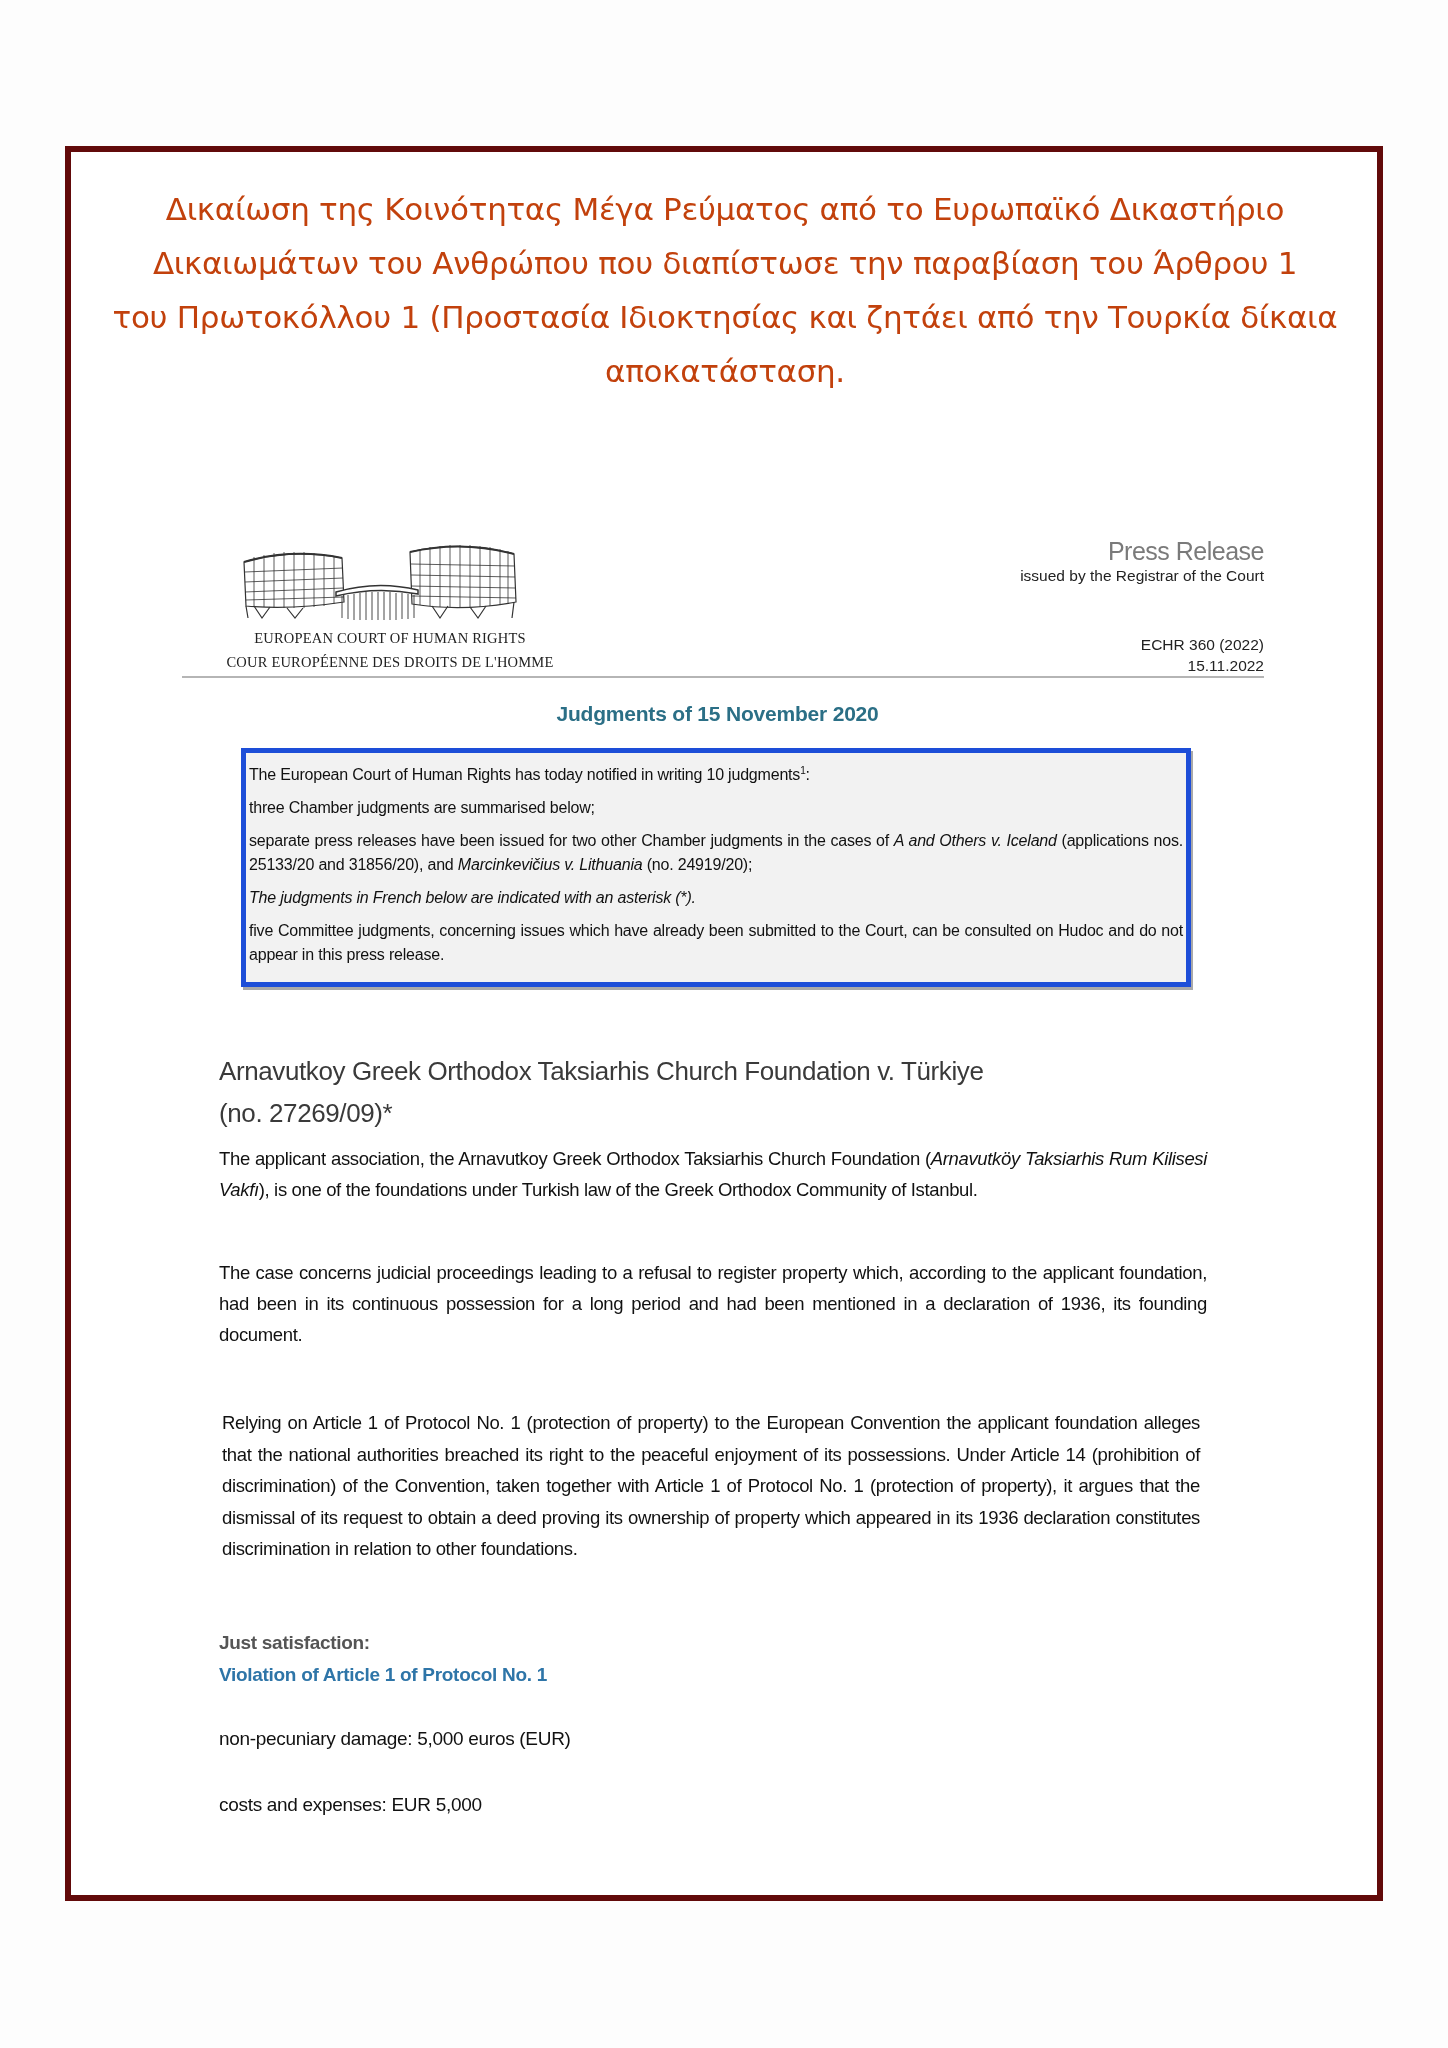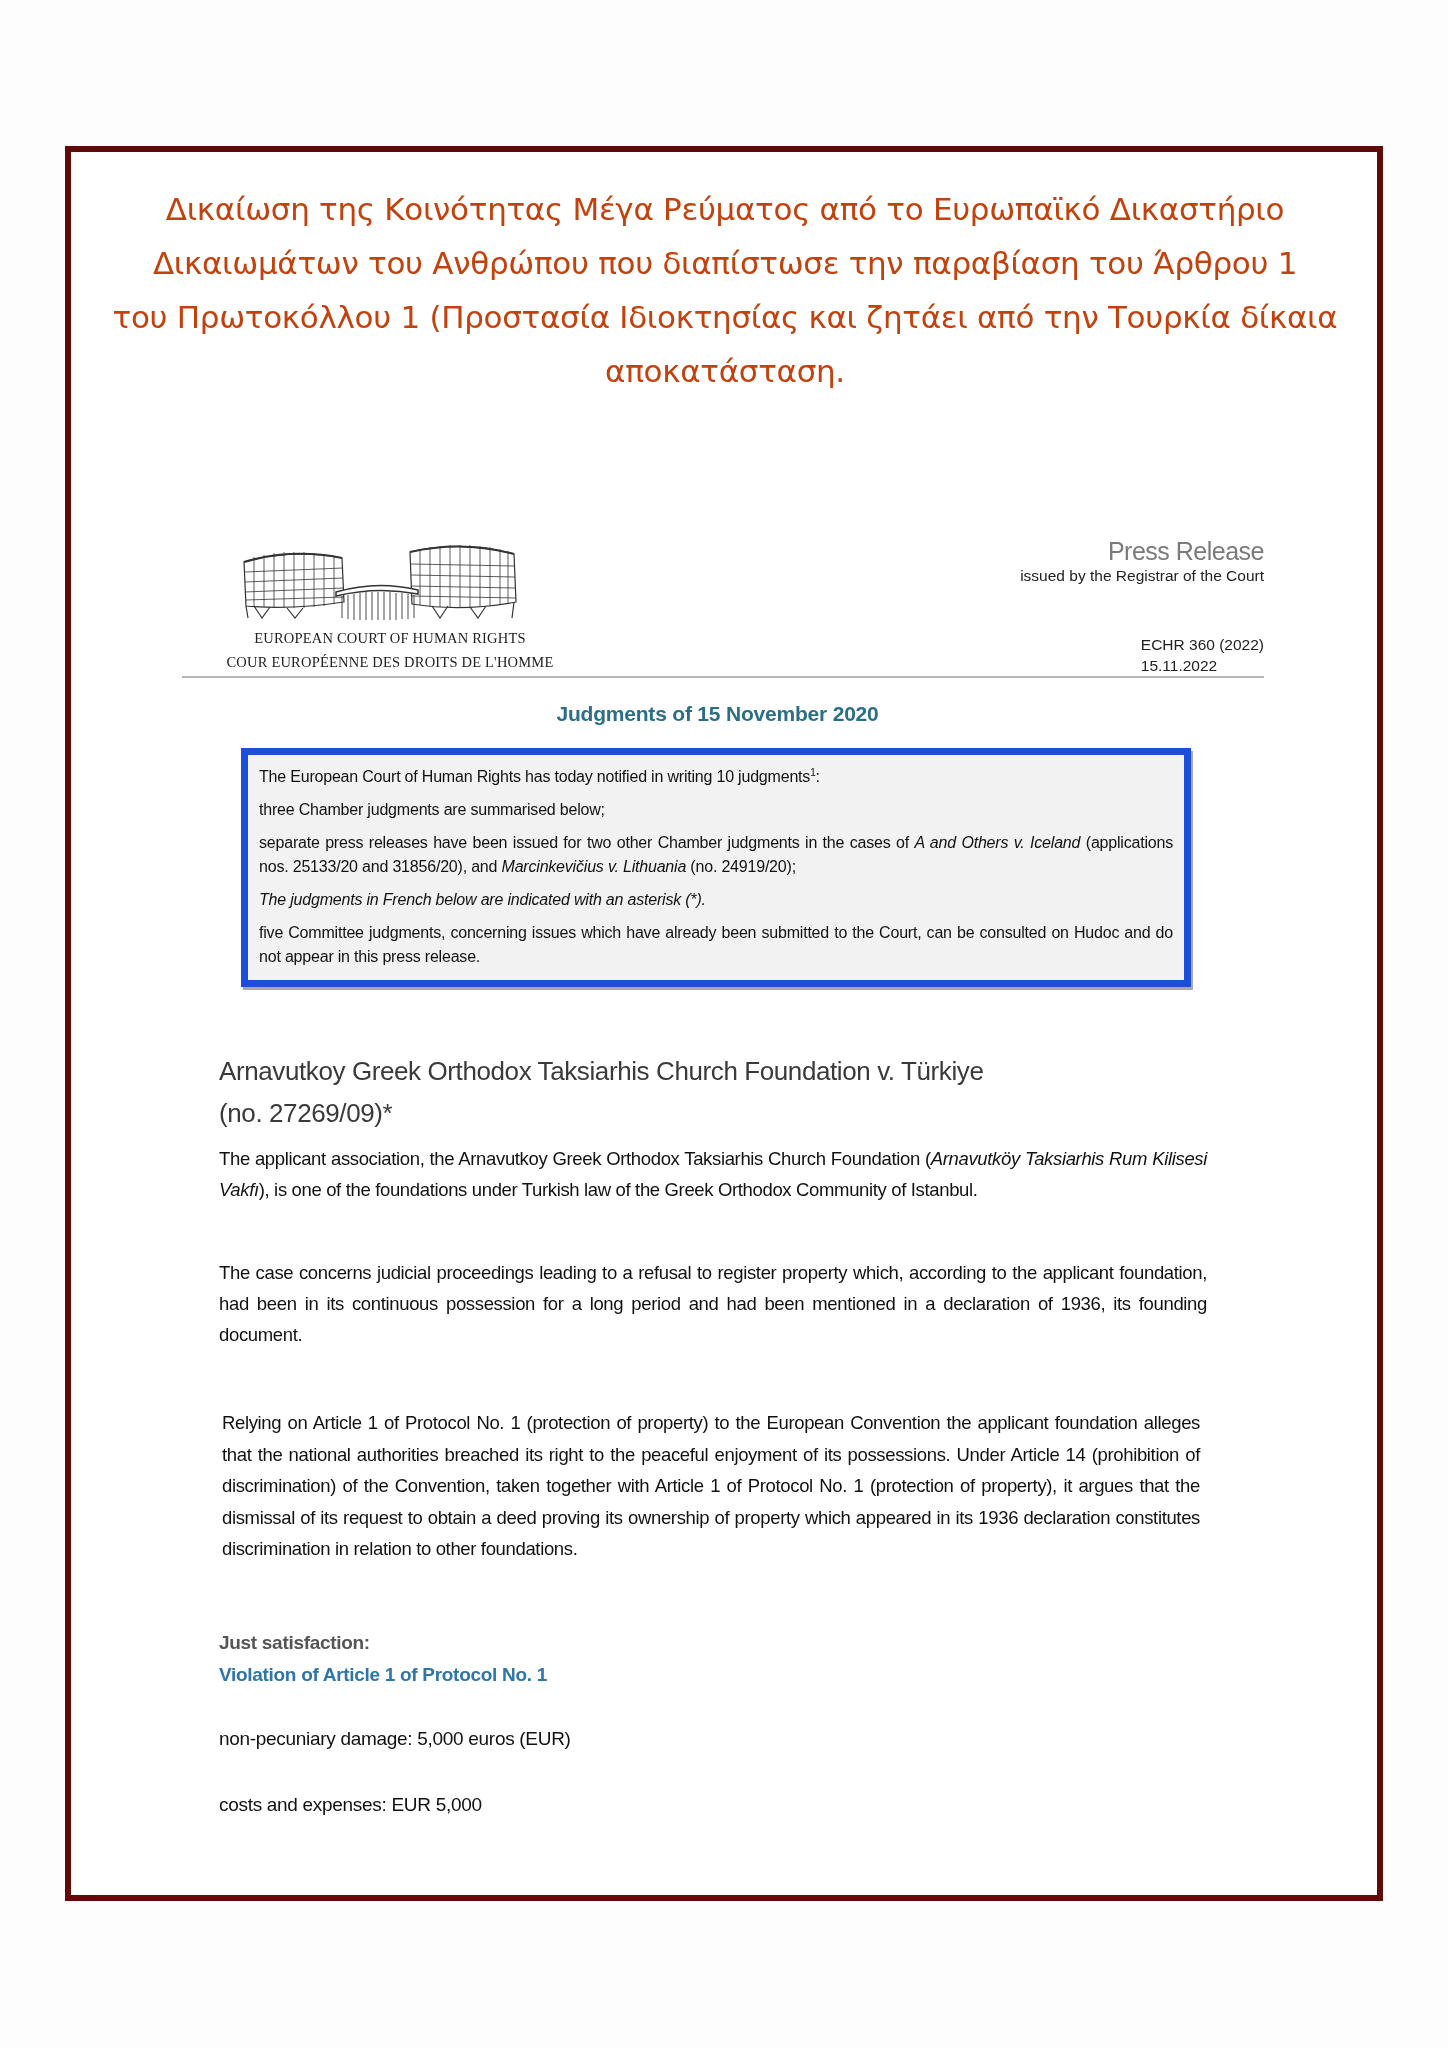--- a/index.html
+++ b/index.html
@@ -15,28 +15,28 @@
   .logo { position:absolute; left:232px; top:540px; width:300px; height:85px; }
   .logo-text { position:absolute; left:170px; width:440px; text-align:center;
                font-family:"Liberation Serif", serif; font-size:14.5px; color:#222;
                letter-spacing:0.2px; white-space:nowrap; }
   .logo-text.l1 { top:630px; }
   .logo-text.l2 { top:654px; }
   .header-rule { position:absolute; left:182px; top:676px; width:1082px; height:2px; background:#b5b5b5; }
 
   .pr-title { position:absolute; right:184px; top:537px; font-size:25px; color:#7a7a7a; letter-spacing:-0.5px; }
   .pr-sub { position:absolute; right:184px; top:567px; font-size:15.5px; color:#222; }
-  .pr-ref { position:absolute; right:184px; top:634px; font-size:15.5px; color:#222; text-align:left; line-height:21px; }
+  .pr-ref { position:absolute; right:184px; top:634px; font-size:15.5px; color:#222; text-align:right; line-height:21px; }
 
   .judg-title { position:absolute; left:240px; top:702px; width:955px; text-align:center;
                 font-size:21px; color:#2b6f86; font-weight:bold; letter-spacing:-0.2px; }
 
   .summary-box { position:absolute; left:241px; top:748px; width:950px; height:239px;
-                 background:#f2f2f2; border:7px solid #1d4ed8; box-sizing:border-box;
-                 box-shadow:2px 3px 0 #a9a9a9; padding:6px 11px; font-size:16px; line-height:24px; color:#111; }
+                 background:#f2f2f2; border:5px solid #1d4ed8; box-sizing:border-box;
+                 box-shadow:2px 3px 0 #a9a9a9; padding:6px 3px; font-size:16px; line-height:24px; color:#111; }
   .summary-box p { margin:0 0 9px 0; text-align:justify; letter-spacing:-0.2px; }
   .summary-box sup { font-size:10px; }
 
   .case-title { position:absolute; left:219px; top:1050px; width:990px; font-size:26px;
                 line-height:42px; color:#3a3a3a; letter-spacing:-0.4px; }
   .para { position:absolute; left:219px; width:988px; font-size:18.5px; line-height:31px;
           text-align:justify; letter-spacing:-0.35px; color:#111; }
   .para.p1 { top:1143px; }
   .para.p2 { top:1257px; }
   .para.p3 { left:222px; width:978px; top:1407px; line-height:31.5px; }

